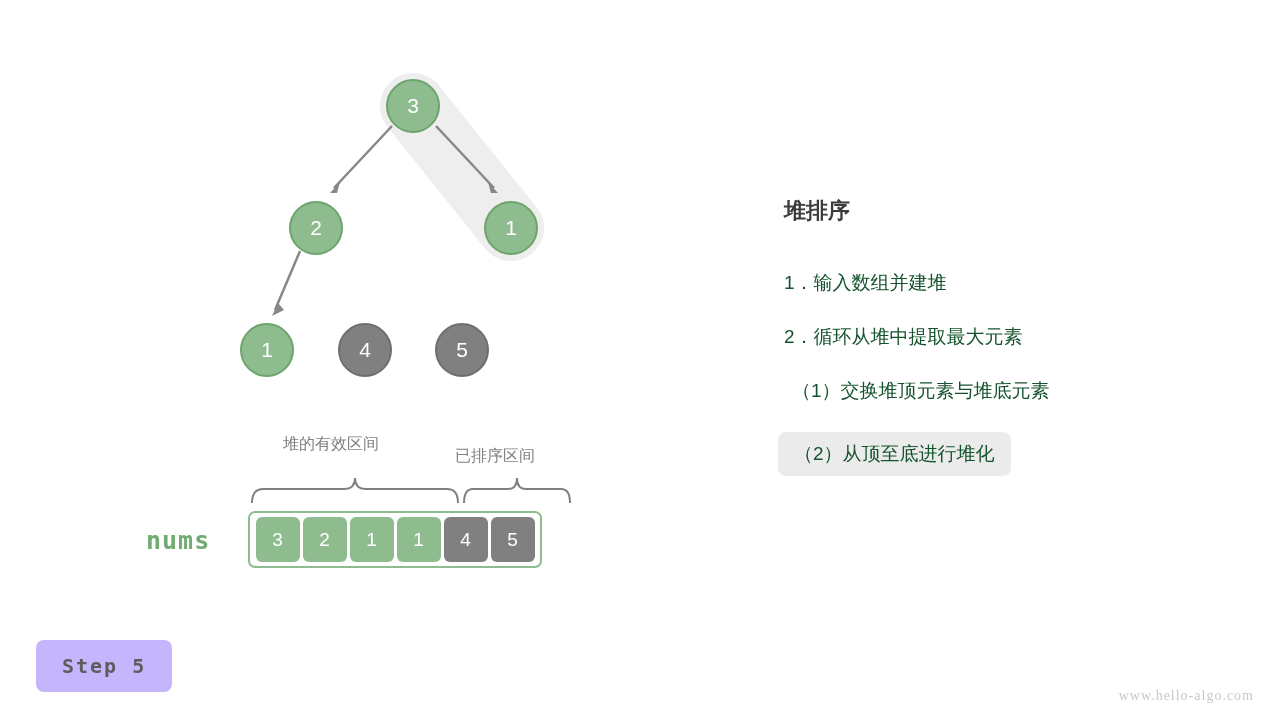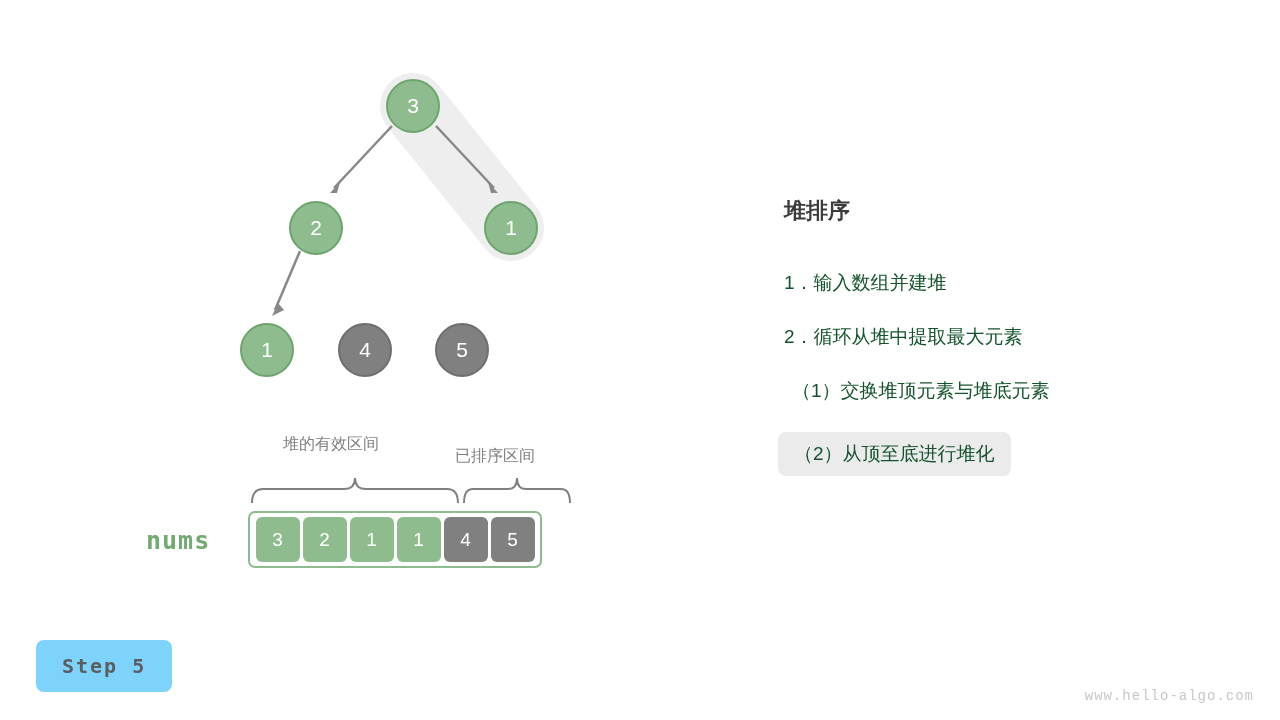--- a/index.html
+++ b/index.html
@@ -129,36 +129,36 @@
     padding: 9px 16px;
     margin-left: -6px;
     margin-bottom: 24px;
   }
 
   
   .step-badge {
     position: absolute;
     left: 36px;
     top: 640px;
-    background: #7dd3fc;
+    background: #c4b5fd;
     border-radius: 8px;
     padding: 14px 26px;
     font-family: "DejaVu Sans Mono", monospace;
     font-size: 20px;
     font-weight: bold;
     color: #5c5c5c;
     letter-spacing: 2px;
   }
 
   
   .watermark {
     position: absolute;
     right: 26px;
     bottom: 16px;
-    font-family: Liberation Mono, monospace;
+    font-family: Liberation Serif, serif;
     font-size: 14px;
     color: #c8c8c8;
     letter-spacing: 1px;
   }
 </style>
 </head>
 <body>
 
 <div class="stage">
 

